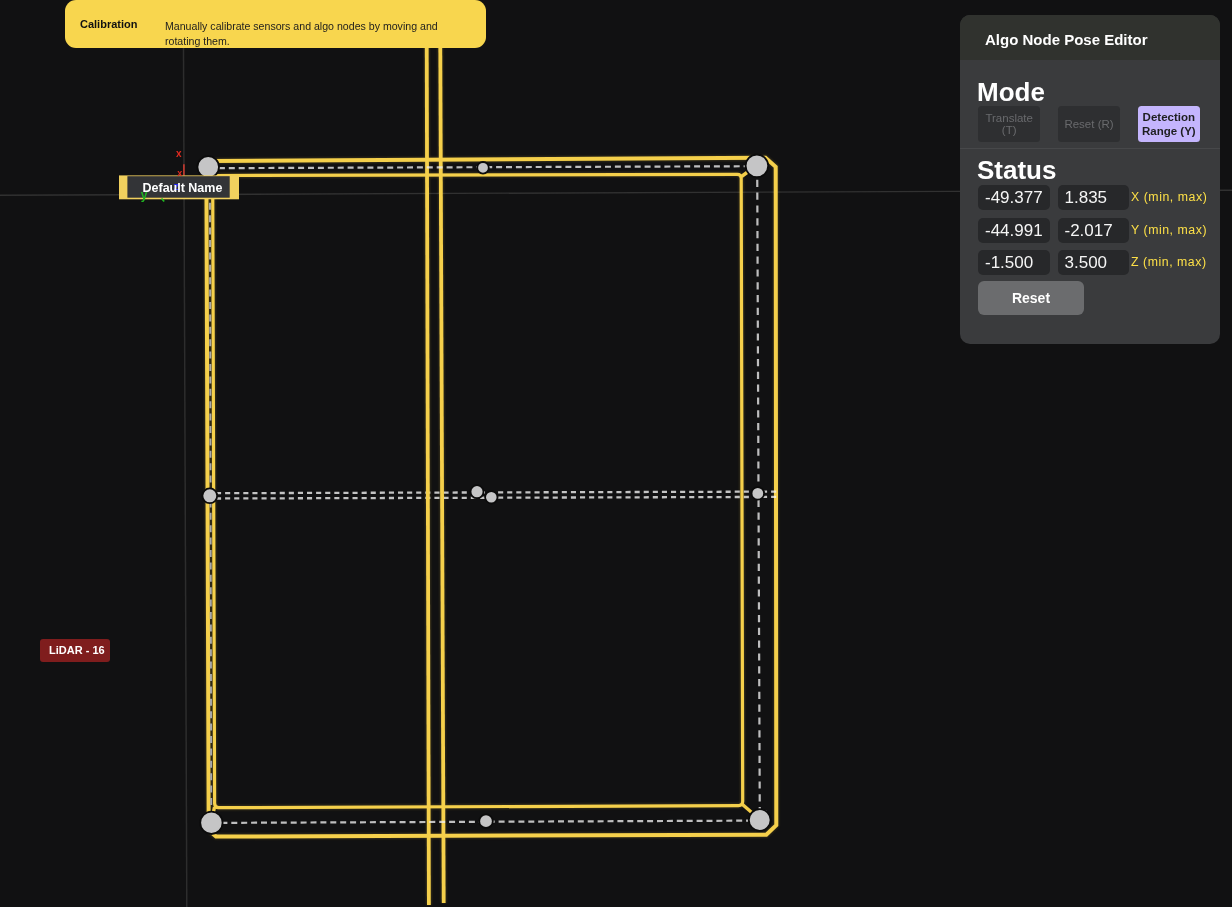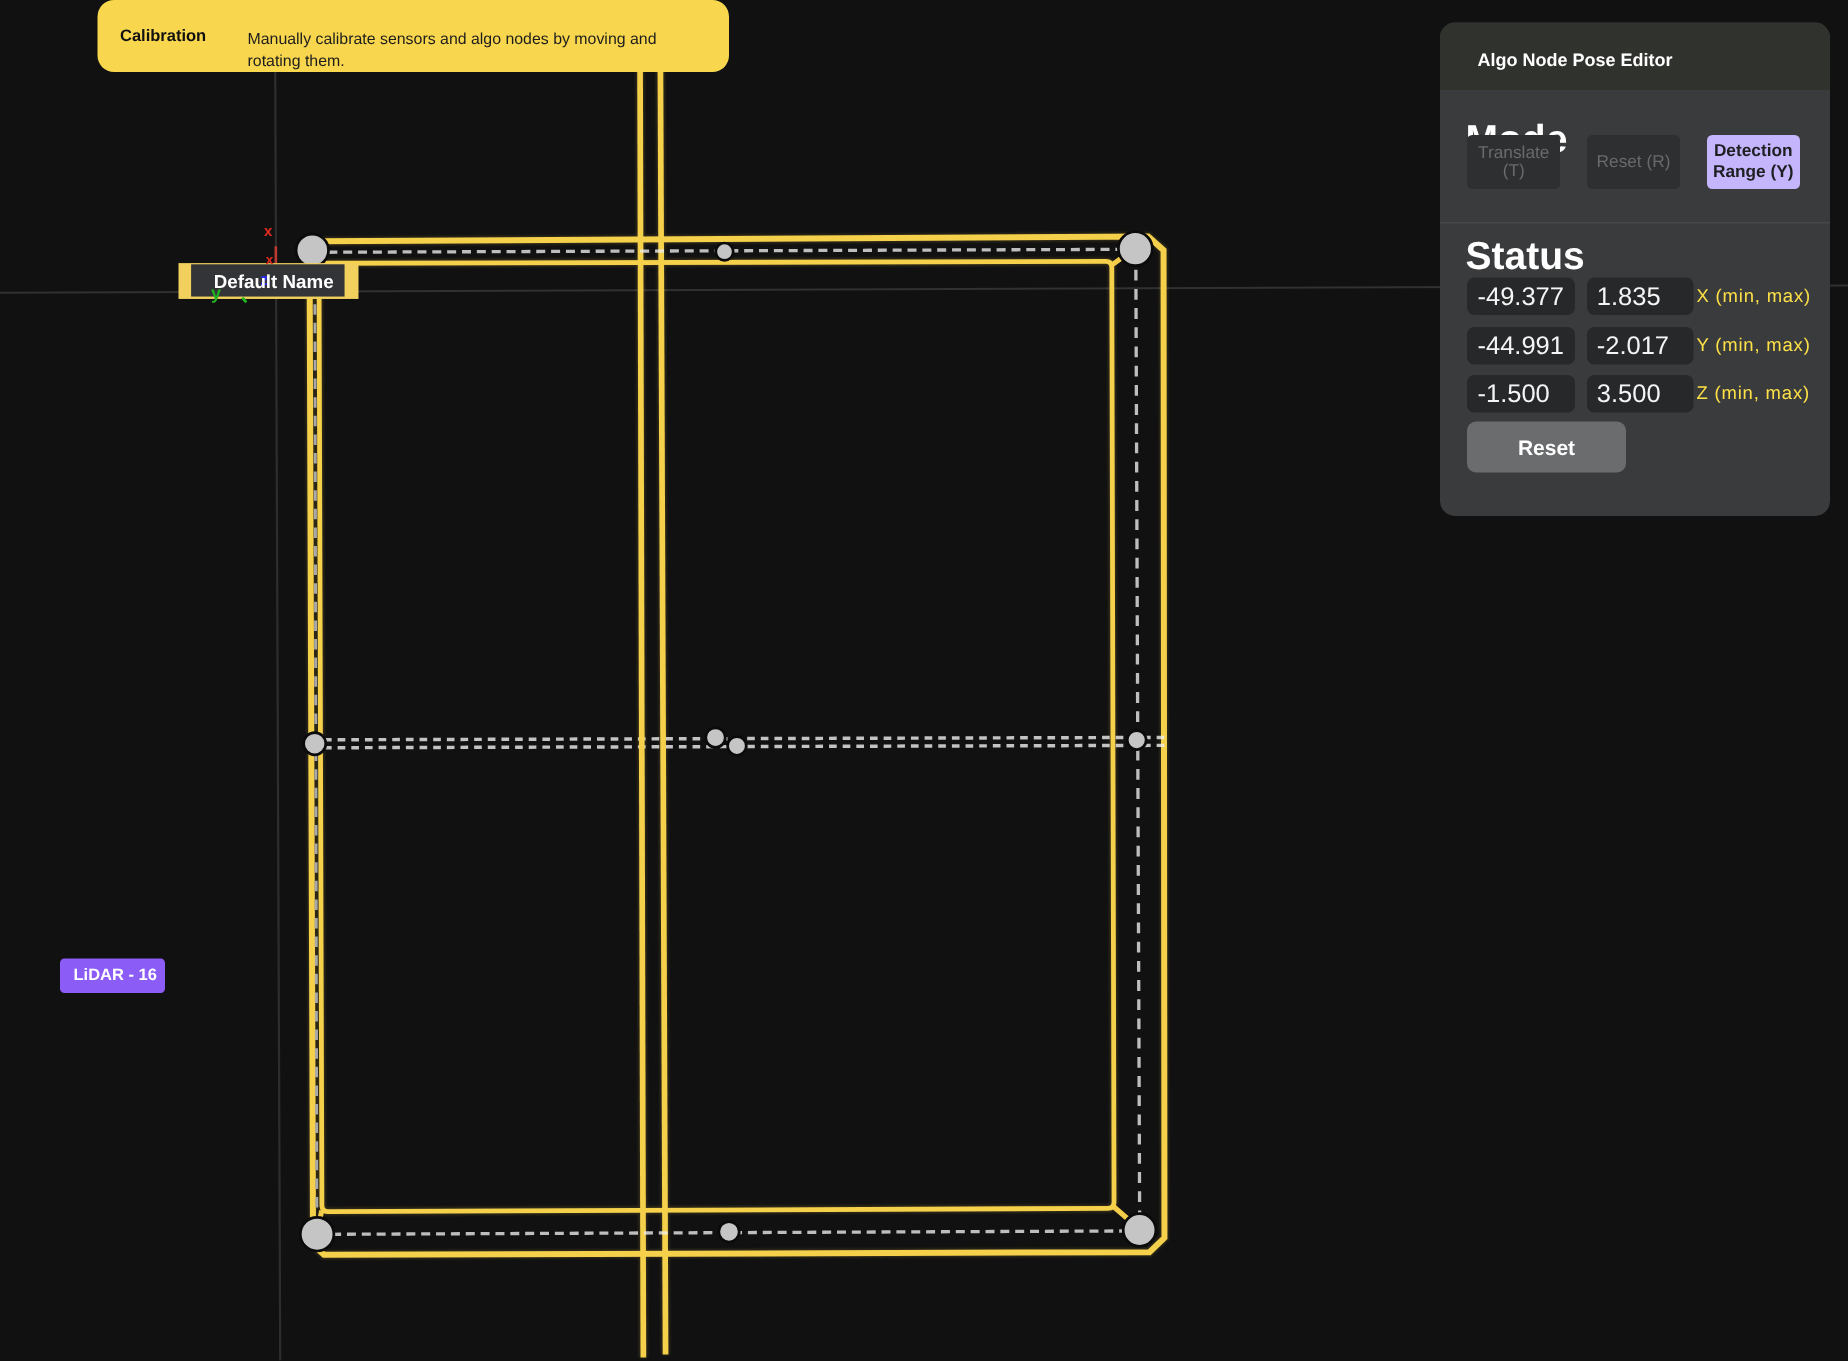--- a/index.html
+++ b/index.html
@@ -5,30 +5,30 @@
   html,body{margin:0;padding:0;}
   body{width:1232px;height:907px;overflow:hidden;background:#111112;
        font-family:"Liberation Sans", sans-serif;position:relative;transform:translateZ(0);}
   .abs{position:absolute;}
   
   #tooltip{left:65px;top:0px;width:421px;height:48px;background:#f8d64e;
     border-radius:11px;display:flex;align-items:center;}
   #tooltip .title{font-weight:bold;font-size:11px;color:#111;margin-left:15px;width:85px;}
   #tooltip .desc{font-size:10.6px;line-height:14.2px;color:#1d1d1d;width:280px;margin-left:0px;margin-top:19px;}
   
-  #lidar{left:40px;top:639px;width:70px;height:23px;background:#8b5cf6;border-radius:3px;
+  #lidar{left:40px;top:639px;width:70px;height:23px;background:#7f1d1d;border-radius:3px;
     color:#fff;font-size:11px;font-weight:600;line-height:23px;padding-left:9px;box-sizing:border-box;}
   
   #panel{left:960px;top:15px;width:260px;height:329px;background:#3a3b3d;border-radius:10px;overflow:hidden;}
   #phead{left:0;top:0;width:260px;height:45px;background:#30322e;color:#fff;
-    font-weight:bold;font-size:12px;line-height:50px;padding-left:25px;box-sizing:border-box;}
+    font-weight:bold;font-size:15px;line-height:50px;padding-left:25px;box-sizing:border-box;}
   .h2{color:#fff;font-weight:bold;font-size:26px;}
   #mode{left:17px;top:61.5px;}
   #status{left:17px;top:139.5px;}
-  .btnrow{left:18px;top:75px;width:222px;height:36px;display:flex;gap:16px;}
+  .btnrow{left:18px;top:91px;width:222px;height:36px;display:flex;gap:16px;}
   .mbtn{width:73.5px;height:36px;background:#2e2f31;color:#696a6d;font-size:11.5px;
     border-radius:3.5px;display:flex;align-items:center;justify-content:center;text-align:center;}
   .mbtn.sel{background:#c4b5fd;color:#1e1f21;font-weight:bold;line-height:14.5px;}
   #divider{left:0px;top:132.5px;width:260px;height:1px;background:#47484a;}
   .inp{width:71.5px;height:25px;background:#27282a;border-radius:5px;color:#f5f5f5;
     font-size:17px;line-height:25px;padding-left:7px;box-sizing:border-box;}
   .irow{left:18px;width:242px;height:25px;display:flex;}
   .ilab{color:#fde047;font-size:12.3px;line-height:25px;margin-left:2px;letter-spacing:0.55px;}
   #reset{left:18px;top:265.5px;width:106px;height:34px;background:#6b6c6e;border-radius:6px;
     color:#fff;font-weight:bold;font-size:14px;text-align:center;line-height:34px;}

